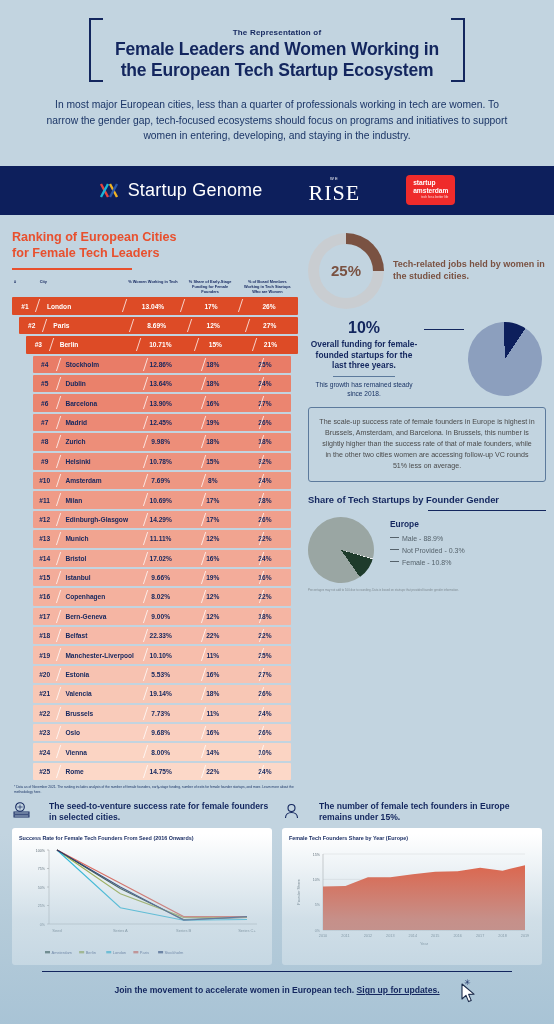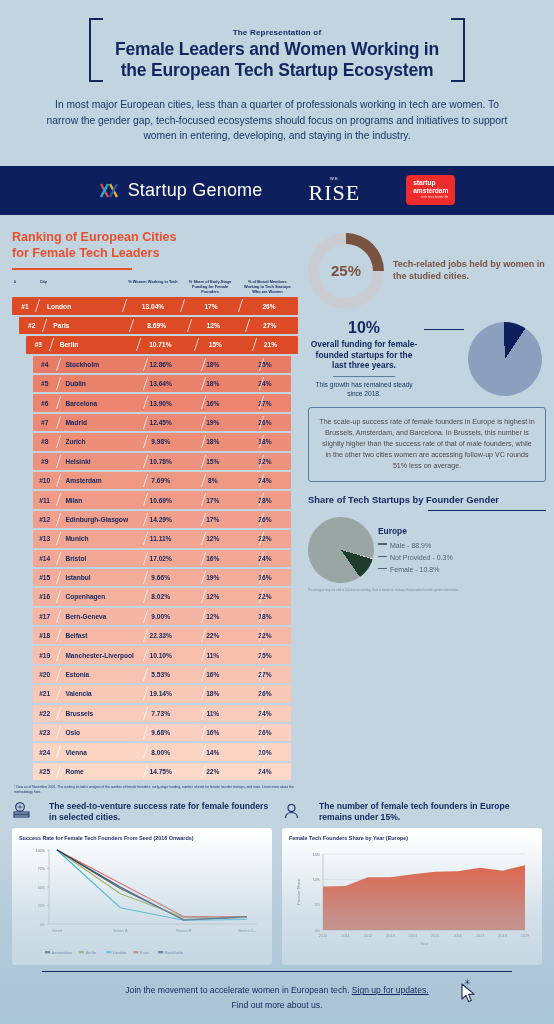--- a/index.html
+++ b/index.html
@@ -109,21 +109,21 @@
   }
   .leader{width:40px;height:1px;background:#13265e;align-self:flex-start;margin-top:11px;}
 
   .callout{
     border:1px solid #5c7a9c;border-radius:3px;padding:9px 10px;
     font-size:7.1px;line-height:1.55;color:#4a4a4a;text-align:center;
   }
 
   .gender-title{font-size:9.4px;font-weight:bold;color:#13265e;margin:12px 0 0;}
   .gender-rule{height:1px;background:#13265e;width:118px;margin:5px 0 0 auto;}
-  .gender-block{display:flex;align-items:center;gap:4px;margin-top:6px;}
+  .gender-block{display:flex;align-items:flex-start;gap:16px;margin-top:6px;}
   .gpie{
     width:66px;height:66px;border-radius:50%;flex:0 0 auto;
     background:conic-gradient(#9aa6a3 0 88.9%, #f2f2f2 88.9% 89.2%, #1e3b2b 89.2% 100%);
     transform:rotate(145deg);
   }
   .glegend{font-size:7px;line-height:1.75;color:#55626b;}
   .glegend .eu{font-weight:bold;color:#13265e;font-size:8.4px;display:block;margin-bottom:1px;}
   .dash{display:inline-block;width:9px;height:1.2px;background:#55626b;vertical-align:3px;margin-right:3px;}
   .gfoot{font-size:2.9px;line-height:1.4;color:#7f8b93;margin-top:5px;}
 
@@ -132,21 +132,21 @@
   .bcol{flex:1;}
   .bhead{display:flex;align-items:flex-start;gap:18px;margin-bottom:5px;}
   .bicon{width:19px;height:19px;flex:0 0 auto;}
   .btitle{font-size:8.6px;font-weight:bold;line-height:1.28;color:#13265e;}
   .card{background:#fff;border-radius:3px;padding:7px 7px 5px;}
   .ctitle{font-size:5.4px;font-weight:bold;color:#13265e;margin-bottom:3px;}
   .plot{position:relative;}
   svg{display:block;}
 
   
-  .footer{position:absolute;left:0;right:0;bottom:0;height:62px;padding:0 42px;}
+  .footer{position:absolute;left:0;right:0;bottom:0;height:62px;padding:0 42px;font-weight:bold;}
   .footer-rule{height:1.2px;background:#13265e;margin-top:9px;}
   .footer-txt{text-align:center;font-size:8.6px;line-height:1.75;color:#13265e;margin-top:11px;}
   .footer-txt a{color:#13265e;text-decoration:underline;}
 
   .cursor{position:absolute;left:461px;top:983px;width:16px;height:22px;pointer-events:none;}
   .sparkle{position:absolute;left:464px;top:978px;color:#13265e;font-size:8px;}
 
   .bgphoto{
     position:absolute;left:0;right:0;bottom:0;height:190px;
     background:linear-gradient(180deg,rgba(194,212,224,0) 0%,rgba(170,196,212,.55) 45%,rgba(160,190,210,.75) 100%);
@@ -639,21 +639,20 @@
   </div>
 
   <div class="bgphoto"></div>
 
   <div class="footer">
     <div class="footer-rule"></div>
     <div class="footer-txt">
       <div>
         <span>Join the movement to accelerate women in European tech. </span><a href="#">Sign up for updates.</a>
       </div>
-      <div>Find out more about us.</div>
     </div>
   </div>
 
   <span class="sparkle">✳</span>
   <svg class="cursor" viewBox="0 0 16 22">
     <path d="M1 1 L1 16 L5 12.4 L7.6 18.6 L10.2 17.4 L7.6 11.4 L13 11.2 Z" fill="#ffffff" stroke="#1b2b4a" stroke-width="1.1" stroke-linejoin="round"></path>
   </svg>
 </div>
 
 </body></html>

